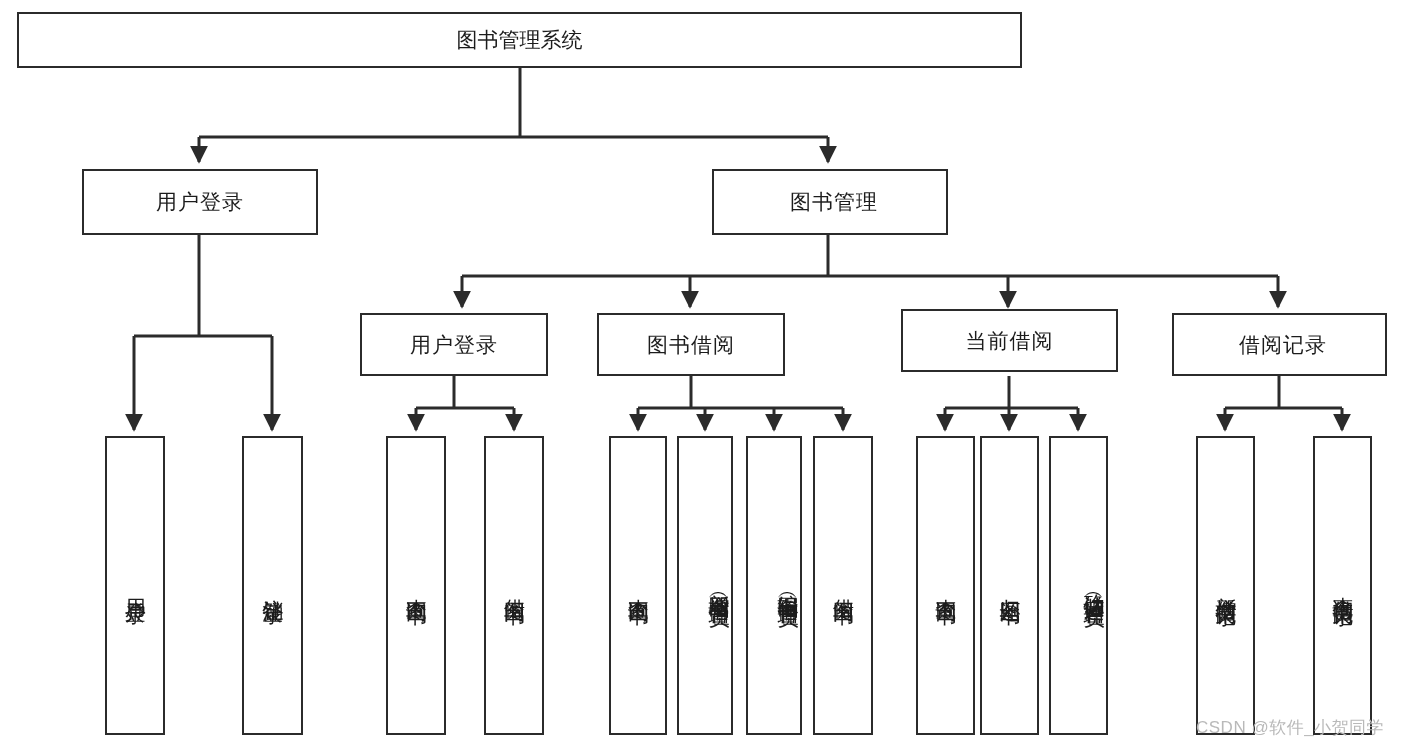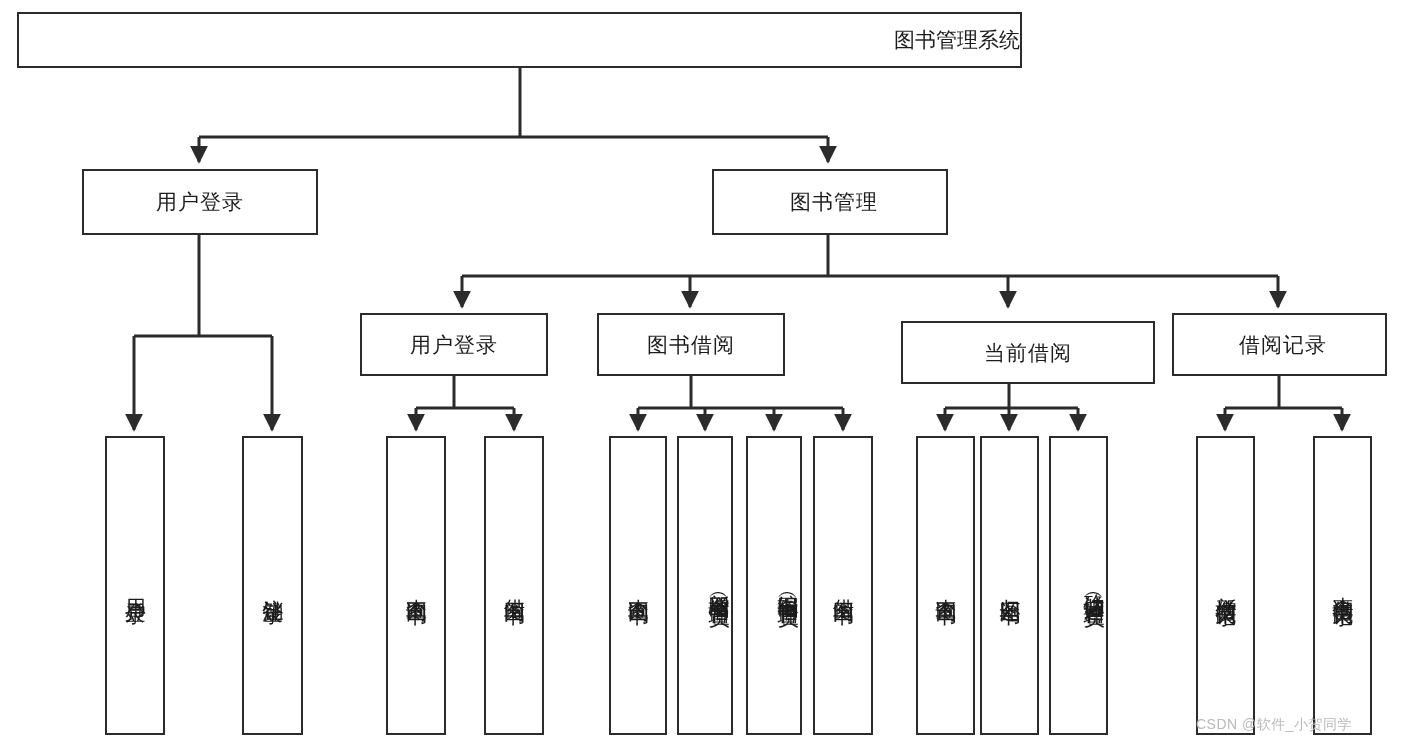--- a/index.html
+++ b/index.html
@@ -6,21 +6,21 @@
   body{font-family:"Liberation Sans","DejaVu Sans",sans-serif;}
   #canvas{position:relative;width:1405px;height:747px;background:#ffffff;overflow:hidden;}
   svg#wires{position:absolute;left:0;top:0;width:1405px;height:747px;pointer-events:none;}
   .node{position:absolute;box-sizing:border-box;border:2px solid #2b2b2b;background:#ffffff;
         display:flex;align-items:center;justify-content:center;text-align:center;color:#1c1c1c;}
   .node.horiz{font-size:21px;letter-spacing:1px;}
   .node.root{font-size:21px;}
   .node.vert{writing-mode:vertical-rl;text-orientation:upright;font-size:21px;
              line-height:1.18;letter-spacing:2px;padding:4px 0;}
   .node.vert .vtext{writing-mode:vertical-rl;text-orientation:upright;white-space:normal;}
-  .watermark{position:absolute;color:#b9b9b9;font-size:14px;letter-spacing:0.5px;white-space:nowrap;}
+  .watermark{position:absolute;color:#b9b9b9;font-size:17px;letter-spacing:0.5px;white-space:nowrap;}
 </style>
 </head>
 <body>
 
 <div id="canvas">
 
   <svg id="wires" viewBox="0 0 1405 747" xmlns="http://www.w3.org/2000/svg">
     <defs>
       <marker id="arrow" viewBox="0 0 10 10" refX="9" refY="5" markerWidth="6" markerHeight="6" orient="auto-start-reverse">
         <path d="M 0 0 L 10 5 L 0 10 z" fill="#2b2b2b"></path>
@@ -63,38 +63,38 @@
       <path d="M 1009 408 L 1009 430" marker-end="url(#arrow)"></path>
       <path d="M 1078 408 L 1078 430" marker-end="url(#arrow)"></path>
 
       <path d="M 1279 376 L 1279 408"></path>
       <path d="M 1225 408 L 1342 408"></path>
       <path d="M 1225 408 L 1225 430" marker-end="url(#arrow)"></path>
       <path d="M 1342 408 L 1342 430" marker-end="url(#arrow)"></path>
     </g>
   </svg>
 
-  <div class="node root" style="left:17px;top:12px;width:1005px;height:56px;justify-content:flex-end;">
+  <div class="node root" style="left:17px;top:12px;width:1005px;height:56px;">
     <span>图书管理系统</span>
   </div>
 
   <div class="node horiz" style="left:82px;top:169px;width:236px;height:66px;">
     <span>用户登录</span>
   </div>
   <div class="node horiz" style="left:712px;top:169px;width:236px;height:66px;padding-left:8px;">
     <span>图书管理</span>
   </div>
 
   <div class="node horiz" style="left:360px;top:313px;width:188px;height:63px;">
     <span>用户登录</span>
   </div>
   <div class="node horiz" style="left:597px;top:313px;width:188px;height:63px;">
     <span>图书借阅</span>
   </div>
-  <div class="node horiz" style="left:901px;top:321px;width:254px;height:63px;">
+  <div class="node horiz" style="left:901px;top:309px;width:217px;height:63px;">
     <span>当前借阅</span>
   </div>
   <div class="node horiz" style="left:1172px;top:313px;width:215px;height:63px;padding-left:7px;">
     <span>借阅记录</span>
   </div>
 
   <div class="node vert" style="left:105px;top:436px;width:60px;height:299px;">
     <span class="vtext">用户登录</span>
   </div>
   <div class="node vert" style="left:242px;top:436px;width:61px;height:299px;">

